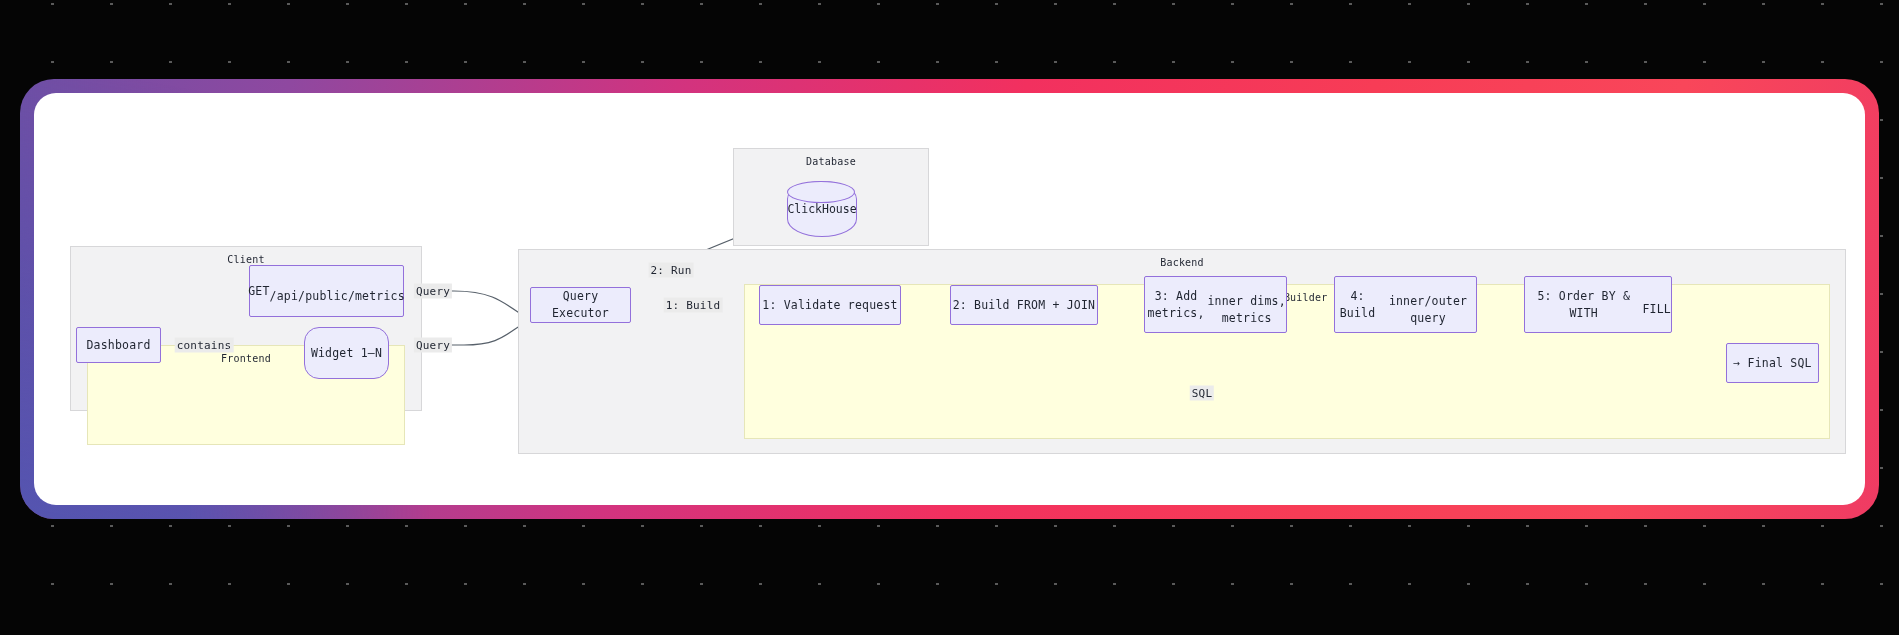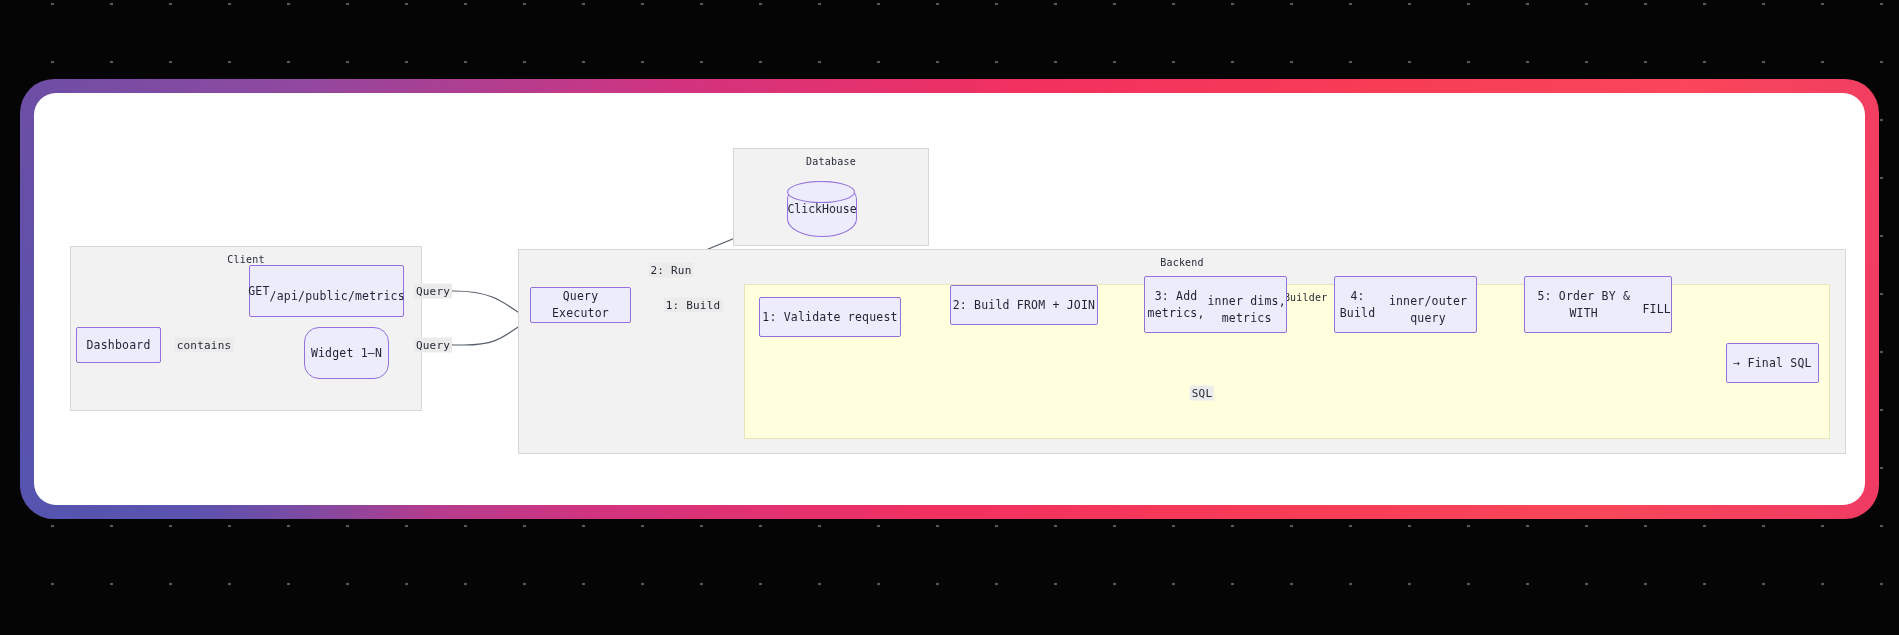--- a/index.html
+++ b/index.html
@@ -194,20 +194,23 @@
             <path d="M 1635 212 C 1664 212 1668 232 1692 248"></path>
 
             <path d="M 1692 290 C 1660 302 1640 300 1600 300 L 720 300 C 660 300 620 290 578 240"></path>
           </g>
         </svg>
 
         <div class="cluster" style="left:36px; top:153px; width:352px; height:165px;">
           <div class="cluster-label">Client</div>
         </div>
 
+        <div class="cluster yellow" style="left:53px; top:252px; width:318px; height:100px;">
+          <div class="cluster-label">Frontend</div>
+        </div>
 
         <div class="cluster" style="left:699px; top:55px; width:196px; height:98px;">
           <div class="cluster-label">Database</div>
         </div>
 
         <div class="cluster" style="left:484px; top:156px; width:1328px; height:205px;">
           <div class="cluster-label">Backend</div>
         </div>
 
         <div class="cluster yellow" style="left:710px; top:191px; width:1086px; height:155px;">
@@ -229,21 +232,21 @@
 
         <div class="cyl" style="left:753px; top:88px; width:70px; height:56px;">
           <div class="cap"></div>
           <span class="cyl-label">ClickHouse</span>
         </div>
 
         <div class="node" style="left:496px; top:194px; width:101px; height:36px;">
           <span>Query Executor</span>
         </div>
 
-        <div class="node" style="left:725px; top:192px; width:142px; height:40px;margin-top:12px;">
+        <div class="node" style="left:725px; top:192px; width:142px; height:40px;">
           <span>1: Validate request</span>
         </div>
 
         <div class="node" style="left:916px; top:192px; width:148px; height:40px;">
           <span>2: Build FROM + JOIN</span>
         </div>
 
         <div class="node" style="left:1110px; top:183px; width:143px; height:57px;">
           <span>3: Add metrics,</span>
           <span class="l2">inner dims, metrics</span>

